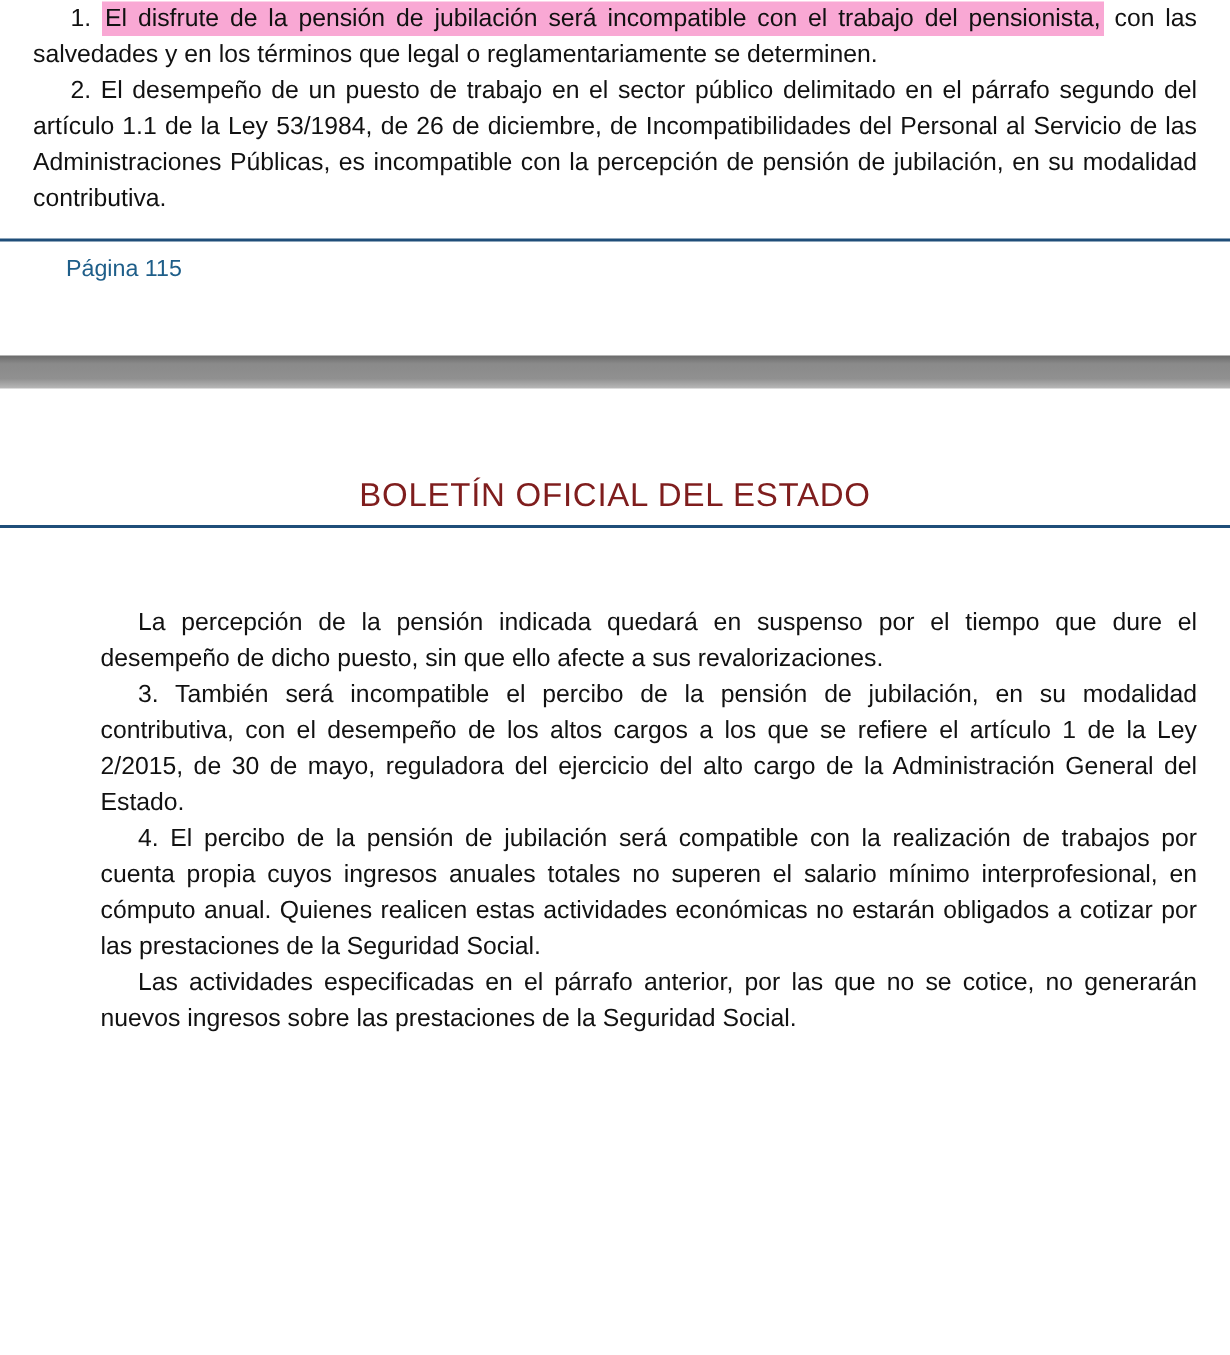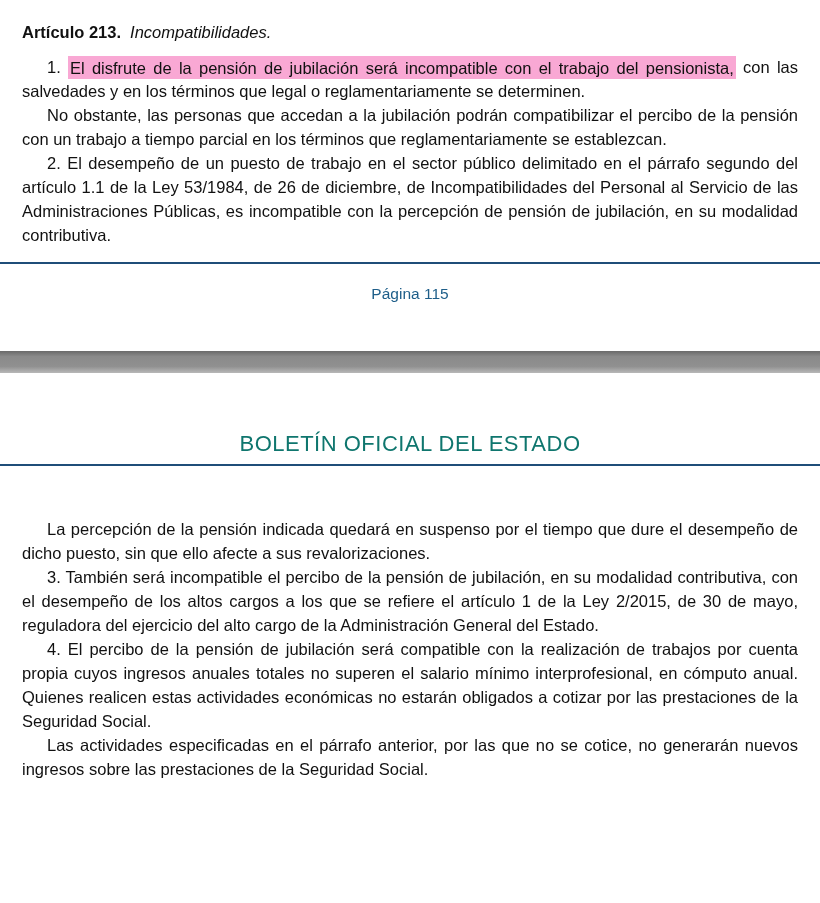--- a/index.html
+++ b/index.html
@@ -38,65 +38,61 @@
   }
 
   .rule {
     width: 100%;
     height: 0;
     border-top: 2px solid #1f4e79;
   }
   .rule-footer { margin-top: 15px; }
 
   .page-number {
-    margin-top: 20px;
-    text-align: center;
+    margin-top: 9px;
     font-size: 15.5px;
     line-height: 20px;
     color: #1e5e89;
+    padding-left: 44px;
   }
 
   
   .page-separator {
     margin-top: 47px;
     width: 100%;
     height: 22px;
     background: linear-gradient(to bottom, #6a6a6a 0%, #8a8a8a 25%, #909090 70%, #b8b8b8 100%);
   }
 
   
   .boe-header { text-align: center; }
   .boe-title {
     margin-top: 58px;
     font-size: 22px;
     line-height: 26px;
     letter-spacing: 0.5px;
-    color: #0f766e;
+    color: #7f1d1d;
   }
   .boe-subtitle {
     font-size: 16px;
     line-height: 20px;
     letter-spacing: 0.3px;
     color: #17477e;
   }
   .rule-header { margin-top: 7px; }
 
-  .page-top { padding-top: 51px; }
+  .page-top { padding-top: 51px; padding-left: 45px; }
 </style>
 </head>
 <body>
 
 <div class="viewport">
 
   <section>
-    <p class="article-heading">
-      <span class="article-number">Artículo 213.</span><span class="article-title">Incompatibilidades.</span>
-    </p>
     <p class="para"><span>1. </span><span class="selection-highlight">El disfrute de la pensión de jubilación será incompatible con el trabajo del pensionista,</span><span> con las salvedades y en los términos que legal o reglamentariamente se determinen.</span></p>
-    <p class="para">No obstante, las personas que accedan a la jubilación podrán compatibilizar el percibo de la pensión con un trabajo a tiempo parcial en los términos que reglamentariamente se establezcan.</p>
     <p class="para">2. El desempeño de un puesto de trabajo en el sector público delimitado en el párrafo segundo del artículo 1.1 de la Ley 53/1984, de 26 de diciembre, de Incompatibilidades del Personal al Servicio de las Administraciones Públicas, es incompatible con la percepción de pensión de jubilación, en su modalidad contributiva.</p>
   </section>
 
   <div class="rule rule-footer"></div>
   <div class="page-number">Página 115</div>
 
   <div class="page-separator"></div>
 
   <header class="boe-header">
     <div class="boe-title">BOLETÍN OFICIAL DEL ESTADO</div>

